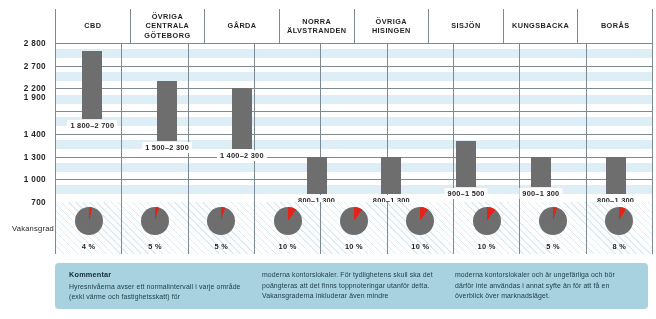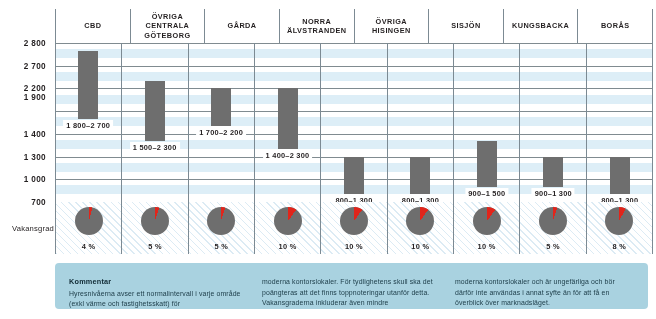--- a/index.html
+++ b/index.html
@@ -203,21 +203,21 @@
   
   .comment {
     position: absolute;
     left: 55px;
     top: 263px;
     width: 593px;
     height: 46px;
     background: #a9d2e0;
     border-radius: 4px;
     box-sizing: border-box;
-    padding: 14px 14px 7px 14px;
+    padding: 7px 14px 7px 14px;
     display: flex;
     gap: 14px;
   }
   .comment-col {
     flex: 1 1 0;
     font-size: 6.9px;
     line-height: 10.6px;
     letter-spacing: 0.12px;
     color: #20404c;
   }
@@ -292,24 +292,20 @@
   <div class="bars">
       <div class="bar-col">
         <div class="bar" style="top: 7.57143px; height: 68.1429px;"></div>
         <div class="bar-label" style="top: 76.7143px;">1 800–2 700</div>
       </div>
       <div class="bar-col">
         <div class="bar" style="top: 37.8571px; height: 60.5714px;"></div>
         <div class="bar-label" style="top: 99.4286px;">1 500–2 300</div>
       </div>
       <div class="bar-col">
-        <div class="bar" style="top: 45.4286px; height: 37.8571px;"></div>
-        <div class="bar-label" style="top: 84.2857px;">1 700–2 200</div>
-      </div>
-      <div class="bar-col">
         <div class="bar" style="top: 45.4286px; height: 60.5714px;"></div>
         <div class="bar-label" style="top: 107px;">1 400–2 300</div>
       </div>
       <div class="bar-col">
         <div class="bar" style="top: 113.571px; height: 37.8571px;"></div>
         <div class="bar-label" style="top: 152.429px;">800–1 300</div>
       </div>
       <div class="bar-col">
         <div class="bar" style="top: 113.571px; height: 37.8571px;"></div>
         <div class="bar-label" style="top: 152.429px;">800–1 300</div>

